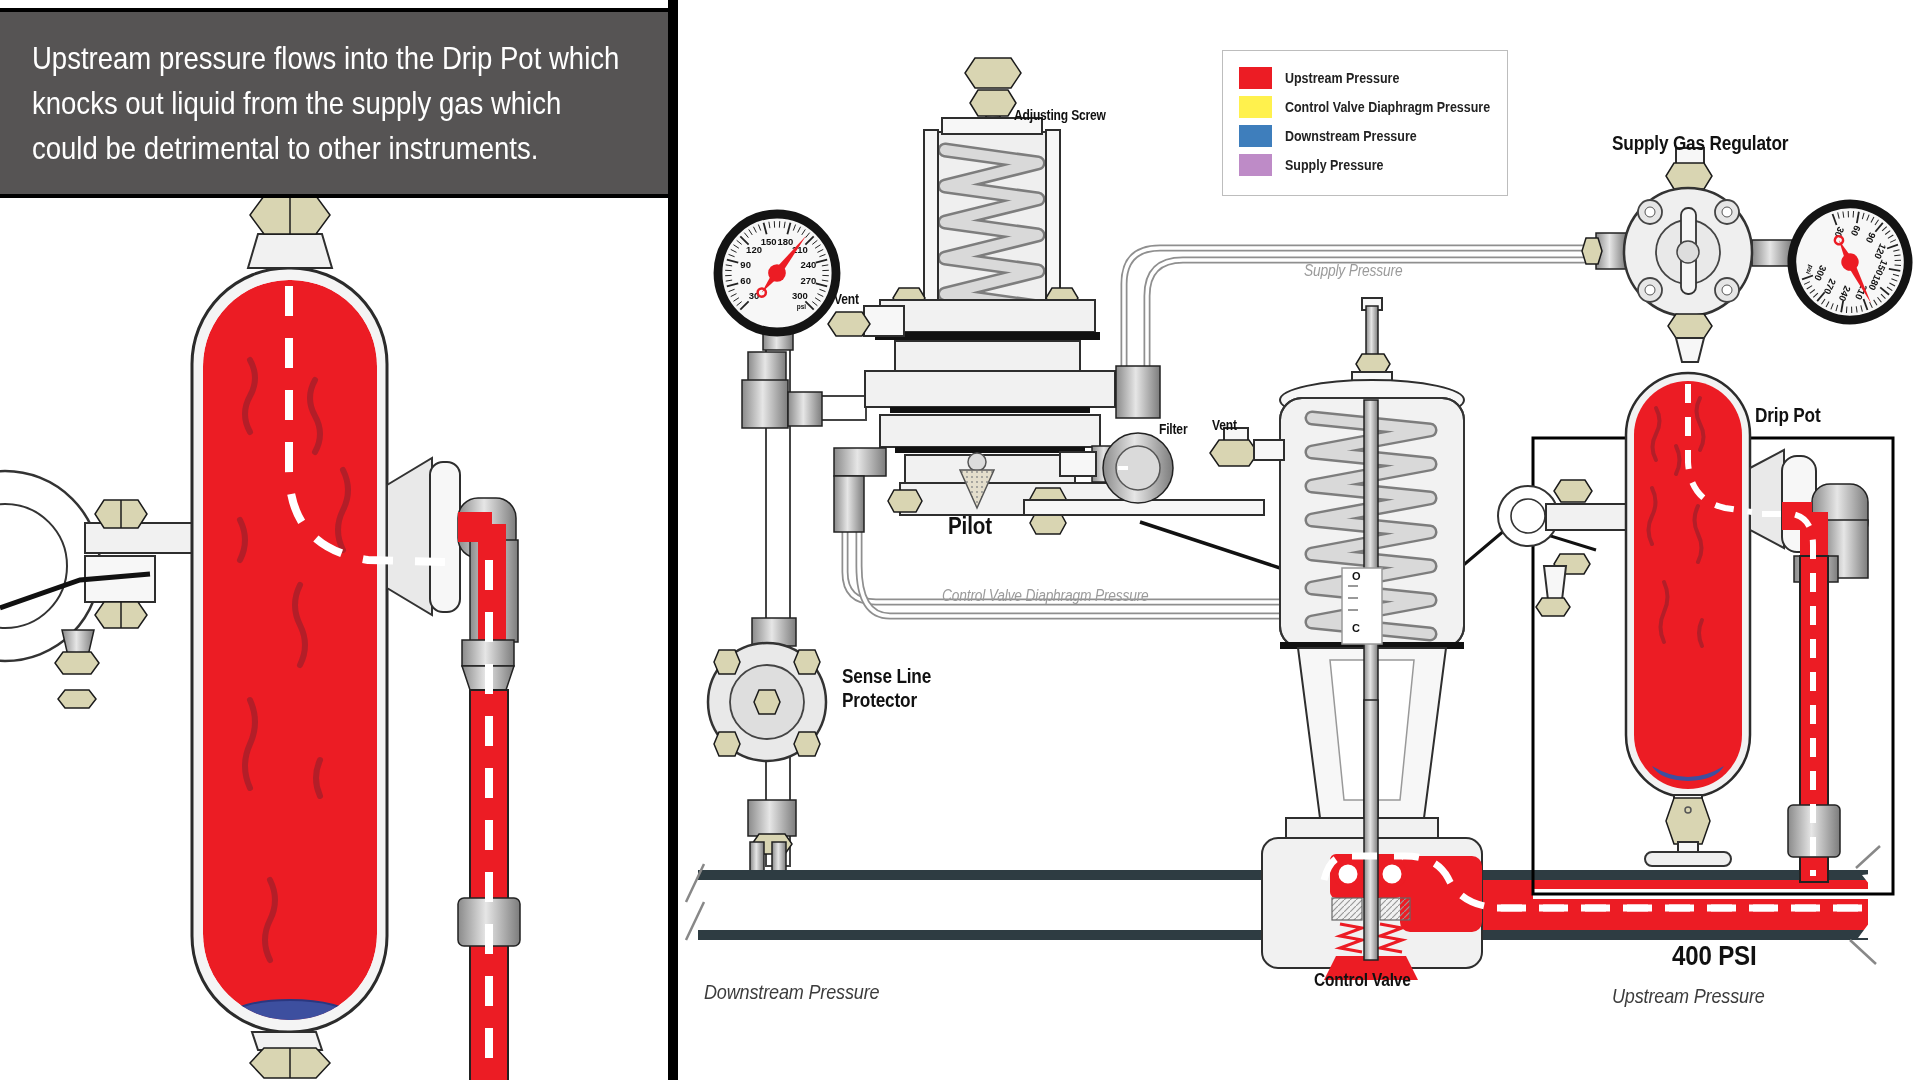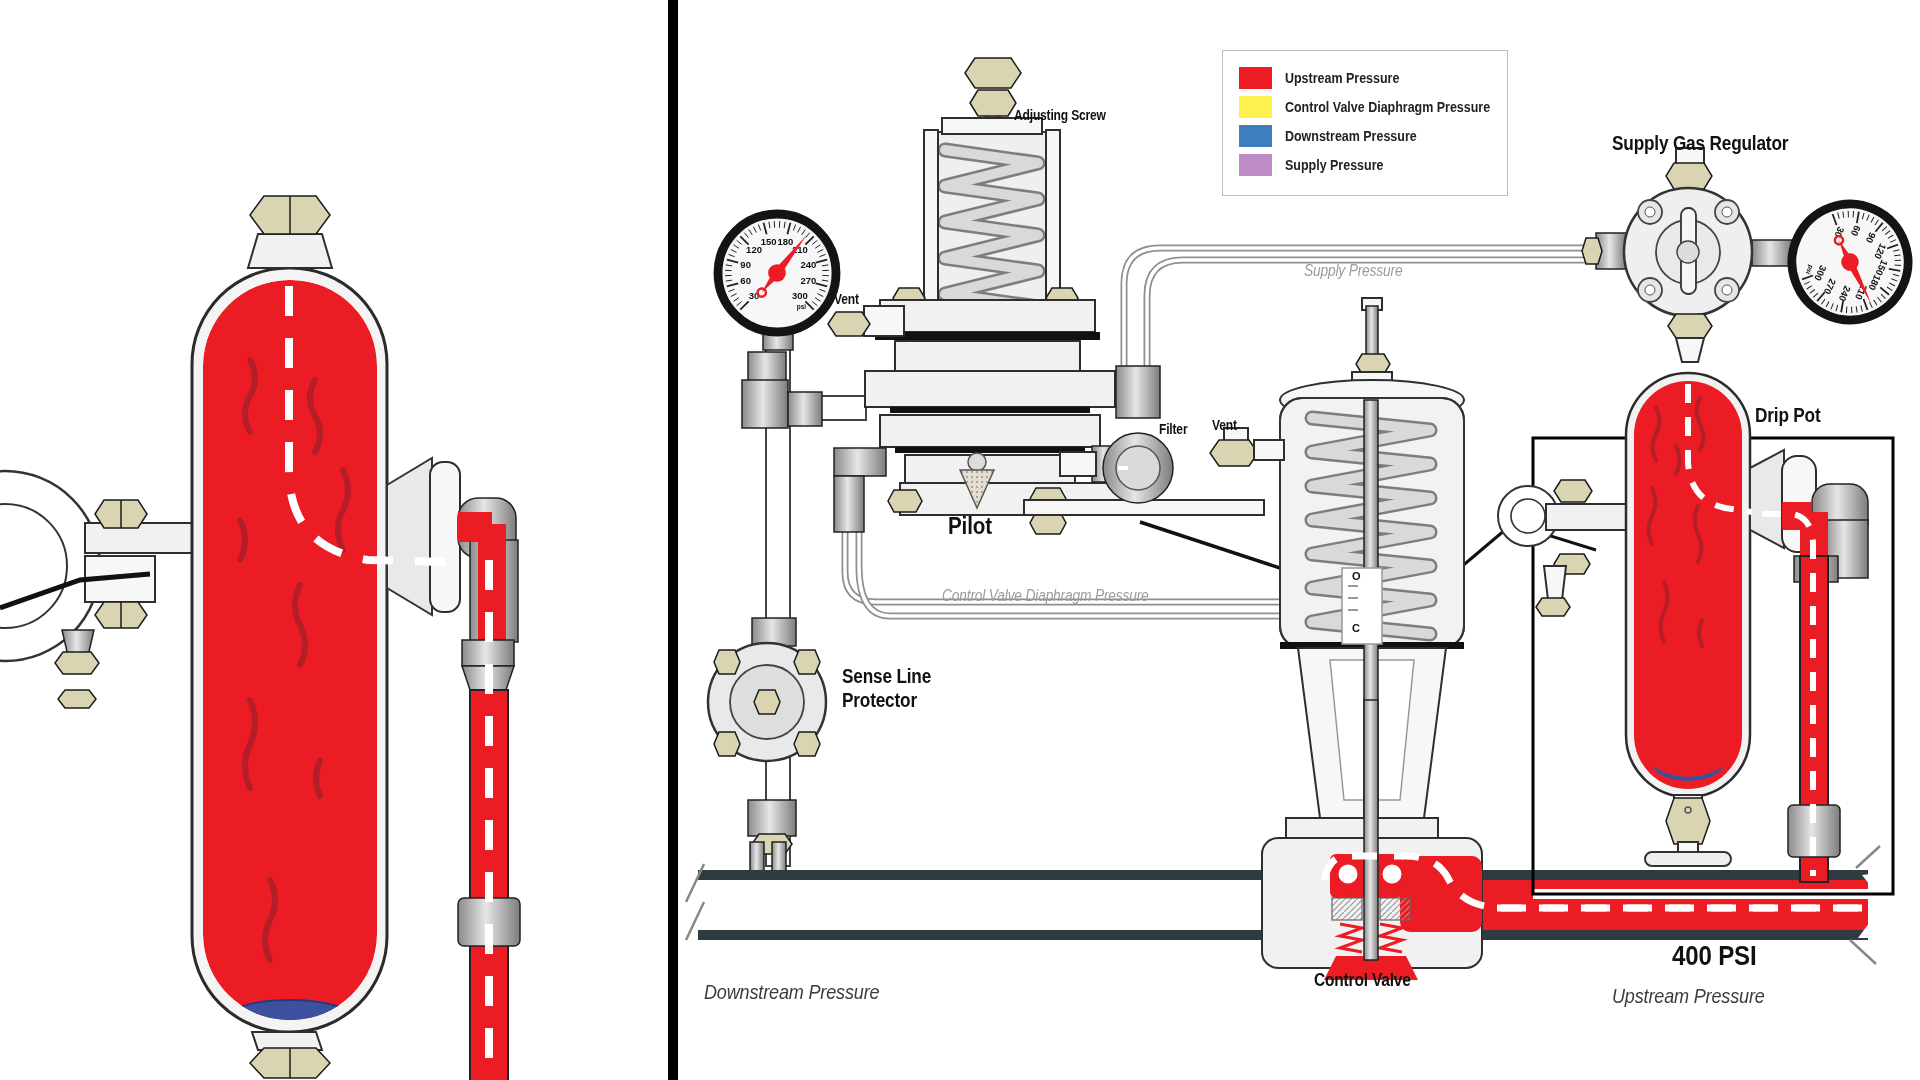--- a/index.html
+++ b/index.html
@@ -458,20 +458,23 @@
           <text x="1872.556706319851" y="287.5567063198509" text-anchor="middle" class="gnum">300</text>
           <text x="1874.0005594169645" y="297.5822926140624" text-anchor="middle" class="gpsi">psi</text>
           <polygon points="1878.5666924551106,225.4363010326481 1853.1993236596434,264.4995855898222 1835.002486461067,281.19594195785976 1846.8006763403566,259.5004144101778" fill="#EC1C24"></polygon>
           <circle cx="1835.002486461067" cy="281.19594195785976" r="4.0600000000000005" fill="none" stroke="#EC1C24" stroke-width="2.5"></circle>
           <circle cx="1850" cy="262" r="8.7" fill="#EC1C24"></circle>
         </g>
       </g>
 </svg>
 
 <div id="divider"></div>
+<div id="caption">
+  <div class="ctext">Upstream pressure flows into the Drip Pot which knocks out liquid from the supply gas which could be detrimental to other instruments.</div>
+</div>
 
 <div id="legend">
   <div class="lrow">
     <span class="sw" style="background-color: rgb(236, 28, 36);"></span>
     <span class="ltxt cond">Upstream Pressure</span>
   </div>
   <div class="lrow">
     <span class="sw" style="background-color: rgb(255, 241, 77);"></span>
     <span class="ltxt cond">Control Valve Diaphragm Pressure</span>
   </div>

